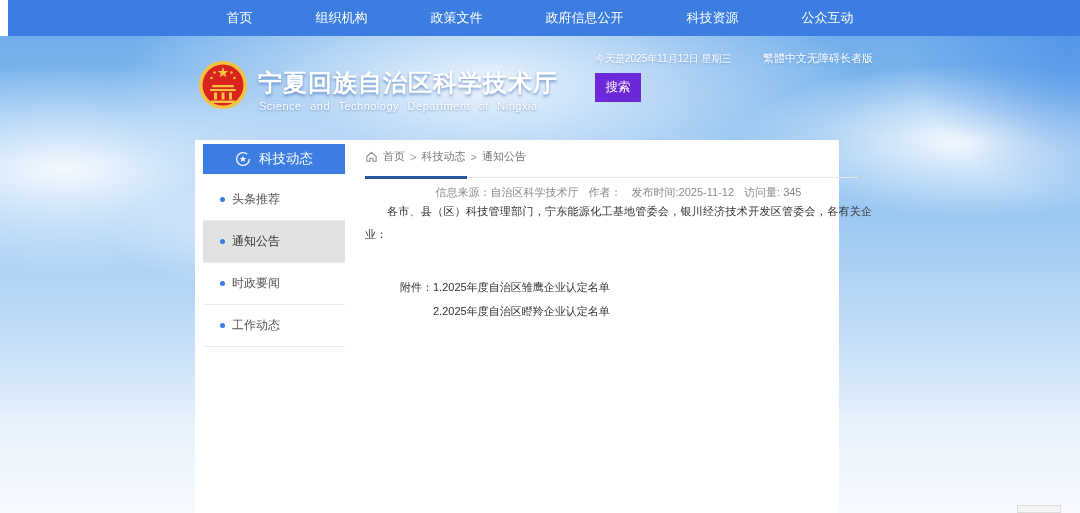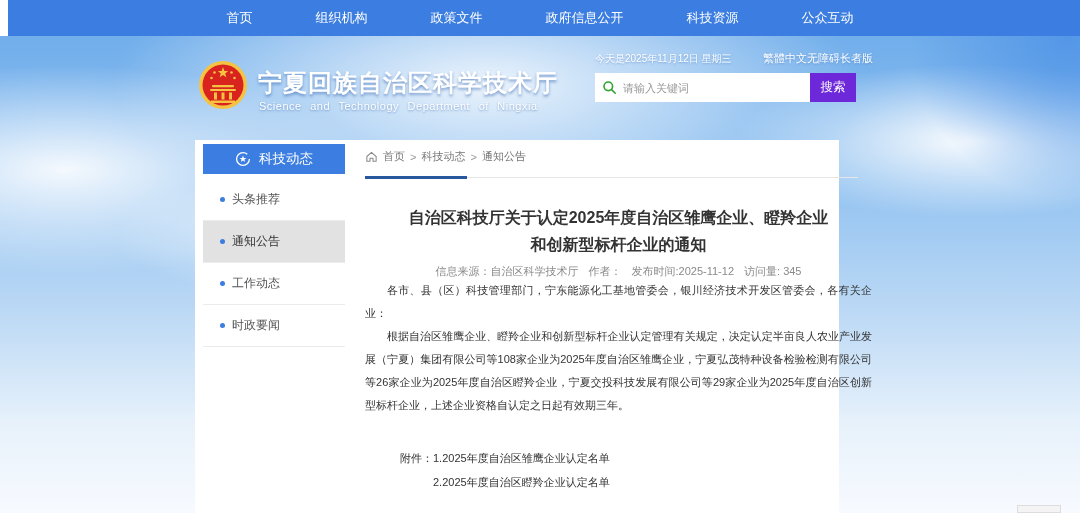--- a/index.html
+++ b/index.html
@@ -106,27 +106,20 @@
 <div class="date-row">
   <span class="date-text">今天是2025年11月12日 星期三</span>
   <span class="lang-links">
     <span class="lang-link">繁體中文</span>
     <span class="lang-link">无障碍</span>
     <span class="lang-link">长者版</span>
   </span>
 </div>
 
 <div class="searchbar">
-  <div class="search-input-wrap">
-    <svg class="search-icon" width="15" height="15" viewBox="0 0 15 15">
-      <circle cx="6.3" cy="6.3" r="4.3" fill="none" stroke="#2ea52e" stroke-width="1.6"></circle>
-      <line x1="9.6" y1="9.6" x2="13.2" y2="13.2" stroke="#2ea52e" stroke-width="1.6" stroke-linecap="round"></line>
-    </svg>
-    <input class="search-input" type="text" placeholder="请输入关键词" style="">
-  </div>
   <button class="search-btn">搜索</button>
 </div>
 
 <div class="card">
 
   <div class="sidebar">
     <div class="side-header">
       <svg width="16" height="16" viewBox="0 0 16 16">
         <circle cx="8" cy="8" r="6.4" fill="none" stroke="#ffffff" stroke-width="1.3" stroke-dasharray="34 6"></circle>
         <polygon fill="#ffffff" points="8,4.6 8.9,7 11.4,7 9.4,8.5 10.1,11 8,9.5 5.9,11 6.6,8.5 4.6,7 7.1,7"></polygon>
@@ -137,25 +130,25 @@
       <div class="side-item">
         <span class="dot"></span>
         <span>头条推荐</span>
       </div>
       <div class="side-item on">
         <span class="dot"></span>
         <span>通知公告</span>
       </div>
       <div class="side-item">
         <span class="dot"></span>
-        <span>工作动态</span>
+        <span>时政要闻</span>
       </div>
       <div class="side-item">
         <span class="dot"></span>
-        <span>时政要闻</span>
+        <span>工作动态</span>
       </div>
     </div>
   </div>
 
   <div class="main">
     <div class="crumbs">
       <svg width="13" height="13" viewBox="0 0 14 14">
         <path d="M2,7 L7,2.5 L12,7 V12 H8.6 V8.8 H5.4 V12 H2 Z" fill="none" stroke="#888" stroke-width="1.1"></path>
       </svg>
       <span class="crumb">首页</span>
@@ -163,35 +156,30 @@
       <span class="crumb">科技动态</span>
       <span class="crumb-sep">&gt;</span>
       <span class="crumb">通知公告</span>
     </div>
 
     <div class="divider">
       <div class="grey"></div>
       <div class="accent"></div>
     </div>
 
-    <div class="art-title">
-      <div>自治区科技厅关于认定2025年度自治区雏鹰企业、瞪羚企业</div>
-      <div>和创新型标杆企业的通知</div>
-    </div>
 
     <div class="meta">
       <span>信息来源：自治区科学技术厅</span>
       <span>作者：</span>
       <span>发布时间:2025-11-12</span>
       <span>访问量: 345</span>
     </div>
 
     <div class="body-text">
       <p>各市、县（区）科技管理部门，宁东能源化工基地管委会，银川经济技术开发区管委会，各有关企业：</p>
-      <p>根据自治区雏鹰企业、瞪羚企业和创新型标杆企业认定管理有关规定，决定认定半亩良人农业产业发展（宁夏）集团有限公司等108家企业为2025年度自治区雏鹰企业，宁夏弘茂特种设备检验检测有限公司等26家企业为2025年度自治区瞪羚企业，宁夏交投科技发展有限公司等29家企业为2025年度自治区创新型标杆企业，上述企业资格自认定之日起有效期三年。</p>
     </div>
 
     <div class="attach">
       <span class="attach-label">附件：</span>
       <span class="attach-items">
         <span class="attach-item">1.2025年度自治区雏鹰企业认定名单</span>
         <span class="attach-item">2.2025年度自治区瞪羚企业认定名单</span>
 
       </span>
     </div>

